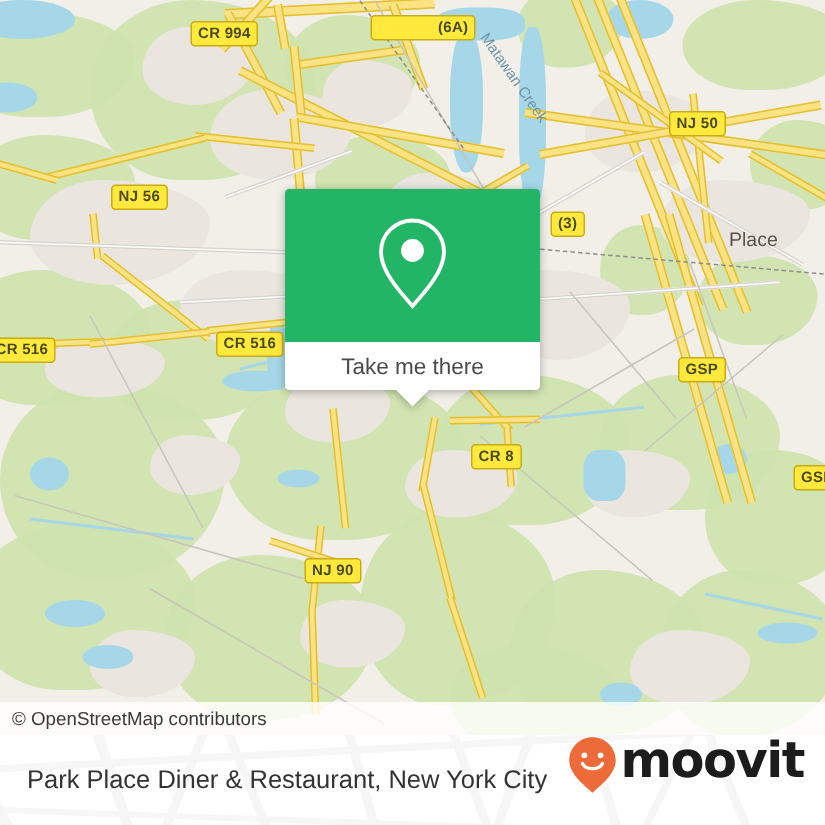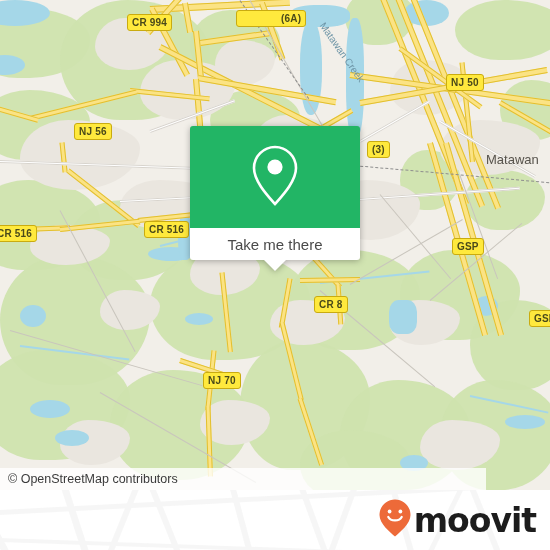--- a/index.html
+++ b/index.html
@@ -163,21 +163,21 @@
     border-left: 11px solid transparent;
     border-right: 11px solid transparent;
     border-top: 11px solid #ffffff;
   }
 
   
   .attribution {
     position: absolute;
     left: 0;
     bottom: 0;
-    width: 486px;
+    width: 550px;
     height: 22px;
     background: rgba(255,255,255,.80);
     display: flex;
     align-items: center;
     color: #3a3a3a;
     font-size: 12.5px;
     padding-left: 8px;
     box-sizing: border-box;
     font-family: "Liberation Sans", sans-serif;
   }
@@ -213,21 +213,20 @@
     font-size: 17px;
     white-space: nowrap;
     font-family: "Liberation Sans", sans-serif;
   }
   .footer-logo {
     position: absolute;
     right: 14px;
     top: 0;
     height: 60px;
     display: flex;
-    align-items: center;
     gap: 2px;
   }
   .logo-word {
     color: #1c1c1c;
     font-size: 33px;
     font-weight: bold;
     letter-spacing: -1px;
     line-height: 33px;
     font-family: "DejaVu Sans", sans-serif;
   }
@@ -361,33 +360,33 @@
     <div class="track" style="left:380px;top:194px;width:110px;height:1px;transform:rotate(50deg);"></div>
     <div class="track" style="left:430px;top:300px;width:120px;height:1px;transform:rotate(-40deg);"></div>
     <div class="track" style="left:460px;top:175px;width:110px;height:1px;transform:rotate(70deg);"></div>
     <div class="track" style="left:250px;top:0px;width:170px;height:1px;transform:rotate(60deg);"></div>
 
     <div class="rail" style="left:330px;top:163px;width:220px;transform:rotate(5deg);"></div>
     <div class="rail" style="left:240px;top:0px;width:120px;transform:rotate(55deg);"></div>
 
     <div class="creek-label" style="left:322px;top:18px;">Matawan Creek</div>
 
-    <div class="place-label" style="left:486px;top:152px;">Matawan</div>
+    <div class="place-label" style="left:486px;top:152px;">Place</div>
 
     <div class="shield" style="left:127px;top:14px;">CR 994</div>
-    <div class="shield" style="left:236px;top:10px;padding-left:44px;">(6A)</div>
+    <div class="shield" style="left:247px;top:10px;padding-left:44px;">(6A)</div>
     <div class="shield" style="left:446px;top:74px;">NJ 50</div>
     <div class="shield" style="left:74px;top:123px;">NJ 56</div>
     <div class="shield" style="left:367px;top:141px;">(3)</div>
     <div class="shield" style="left:-8px;top:225px;">CR 516</div>
     <div class="shield" style="left:144px;top:221px;">CR 516</div>
     <div class="shield" style="left:452px;top:238px;">GSP</div>
     <div class="shield" style="left:314px;top:296px;">CR 8</div>
     <div class="shield" style="left:529px;top:310px;">GSP</div>
-    <div class="shield" style="left:203px;top:372px;">NJ 70</div>
+    <div class="shield" style="left:203px;top:372px;">NJ 90</div>
 
     <div class="popup">
       <div class="popup-top">
         <span>
           <svg width="56" height="66" viewBox="0 0 56 66" fill="none" aria-hidden="true">
             <path d="M28 5 C16.4 5 7 14.4 7 26 C7 39 20 53 28 62 C36 53 49 39 49 26 C49 14.4 39.6 5 28 5 Z" stroke="#ffffff" stroke-width="2.6" fill="none"></path>
             <circle cx="28" cy="25" r="7.6" fill="#ffffff"></circle>
           </svg>
         </span>
       </div>
@@ -411,20 +410,23 @@
       <div class="wline" style="left:300px;top:-10px;width:120px;height:6px;transform:rotate(70deg);"></div>
       <div class="wline" style="left:390px;top:-15px;width:130px;height:6px;transform:rotate(74deg);"></div>
       <div class="wline" style="left:470px;top:-10px;width:120px;height:6px;transform:rotate(68deg);"></div>
       <div class="wline" style="left:0px;top:20px;width:560px;height:5px;transform:rotate(-3deg);"></div>
       <div class="wline" style="left:0px;top:48px;width:560px;height:4px;transform:rotate(2deg);"></div>
       <div class="wline" style="left:110px;top:60px;width:120px;height:6px;transform:rotate(-68deg);"></div>
       <div class="wline" style="left:330px;top:62px;width:110px;height:6px;transform:rotate(-70deg);"></div>
       <div class="wline" style="left:430px;top:60px;width:100px;height:5px;transform:rotate(-64deg);"></div>
     </div>
 
+    <div class="footer-title">
+      <span>Park Place Diner &amp; Restaurant, New York City</span>
+    </div>
 
     <div class="footer-logo">
       <span>
         <svg width="34" height="40" viewBox="0 0 34 40" aria-hidden="true">
           <path d="M17 1.5 C8.4 1.5 1.5 8.4 1.5 17 C1.5 26 12 34 17 38.5 C22 34 32.5 26 32.5 17 C32.5 8.4 25.6 1.5 17 1.5 Z" fill="#ed6a39"></path>
           <circle cx="11.6" cy="13.5" r="1.9" fill="#ffffff"></circle>
           <circle cx="22.4" cy="13.5" r="1.9" fill="#ffffff"></circle>
           <path d="M10.3 19 C12.6 23.6 21.4 23.6 23.7 19" stroke="#ffffff" stroke-width="2.2" fill="none" stroke-linecap="round"></path>
         </svg>
       </span>

